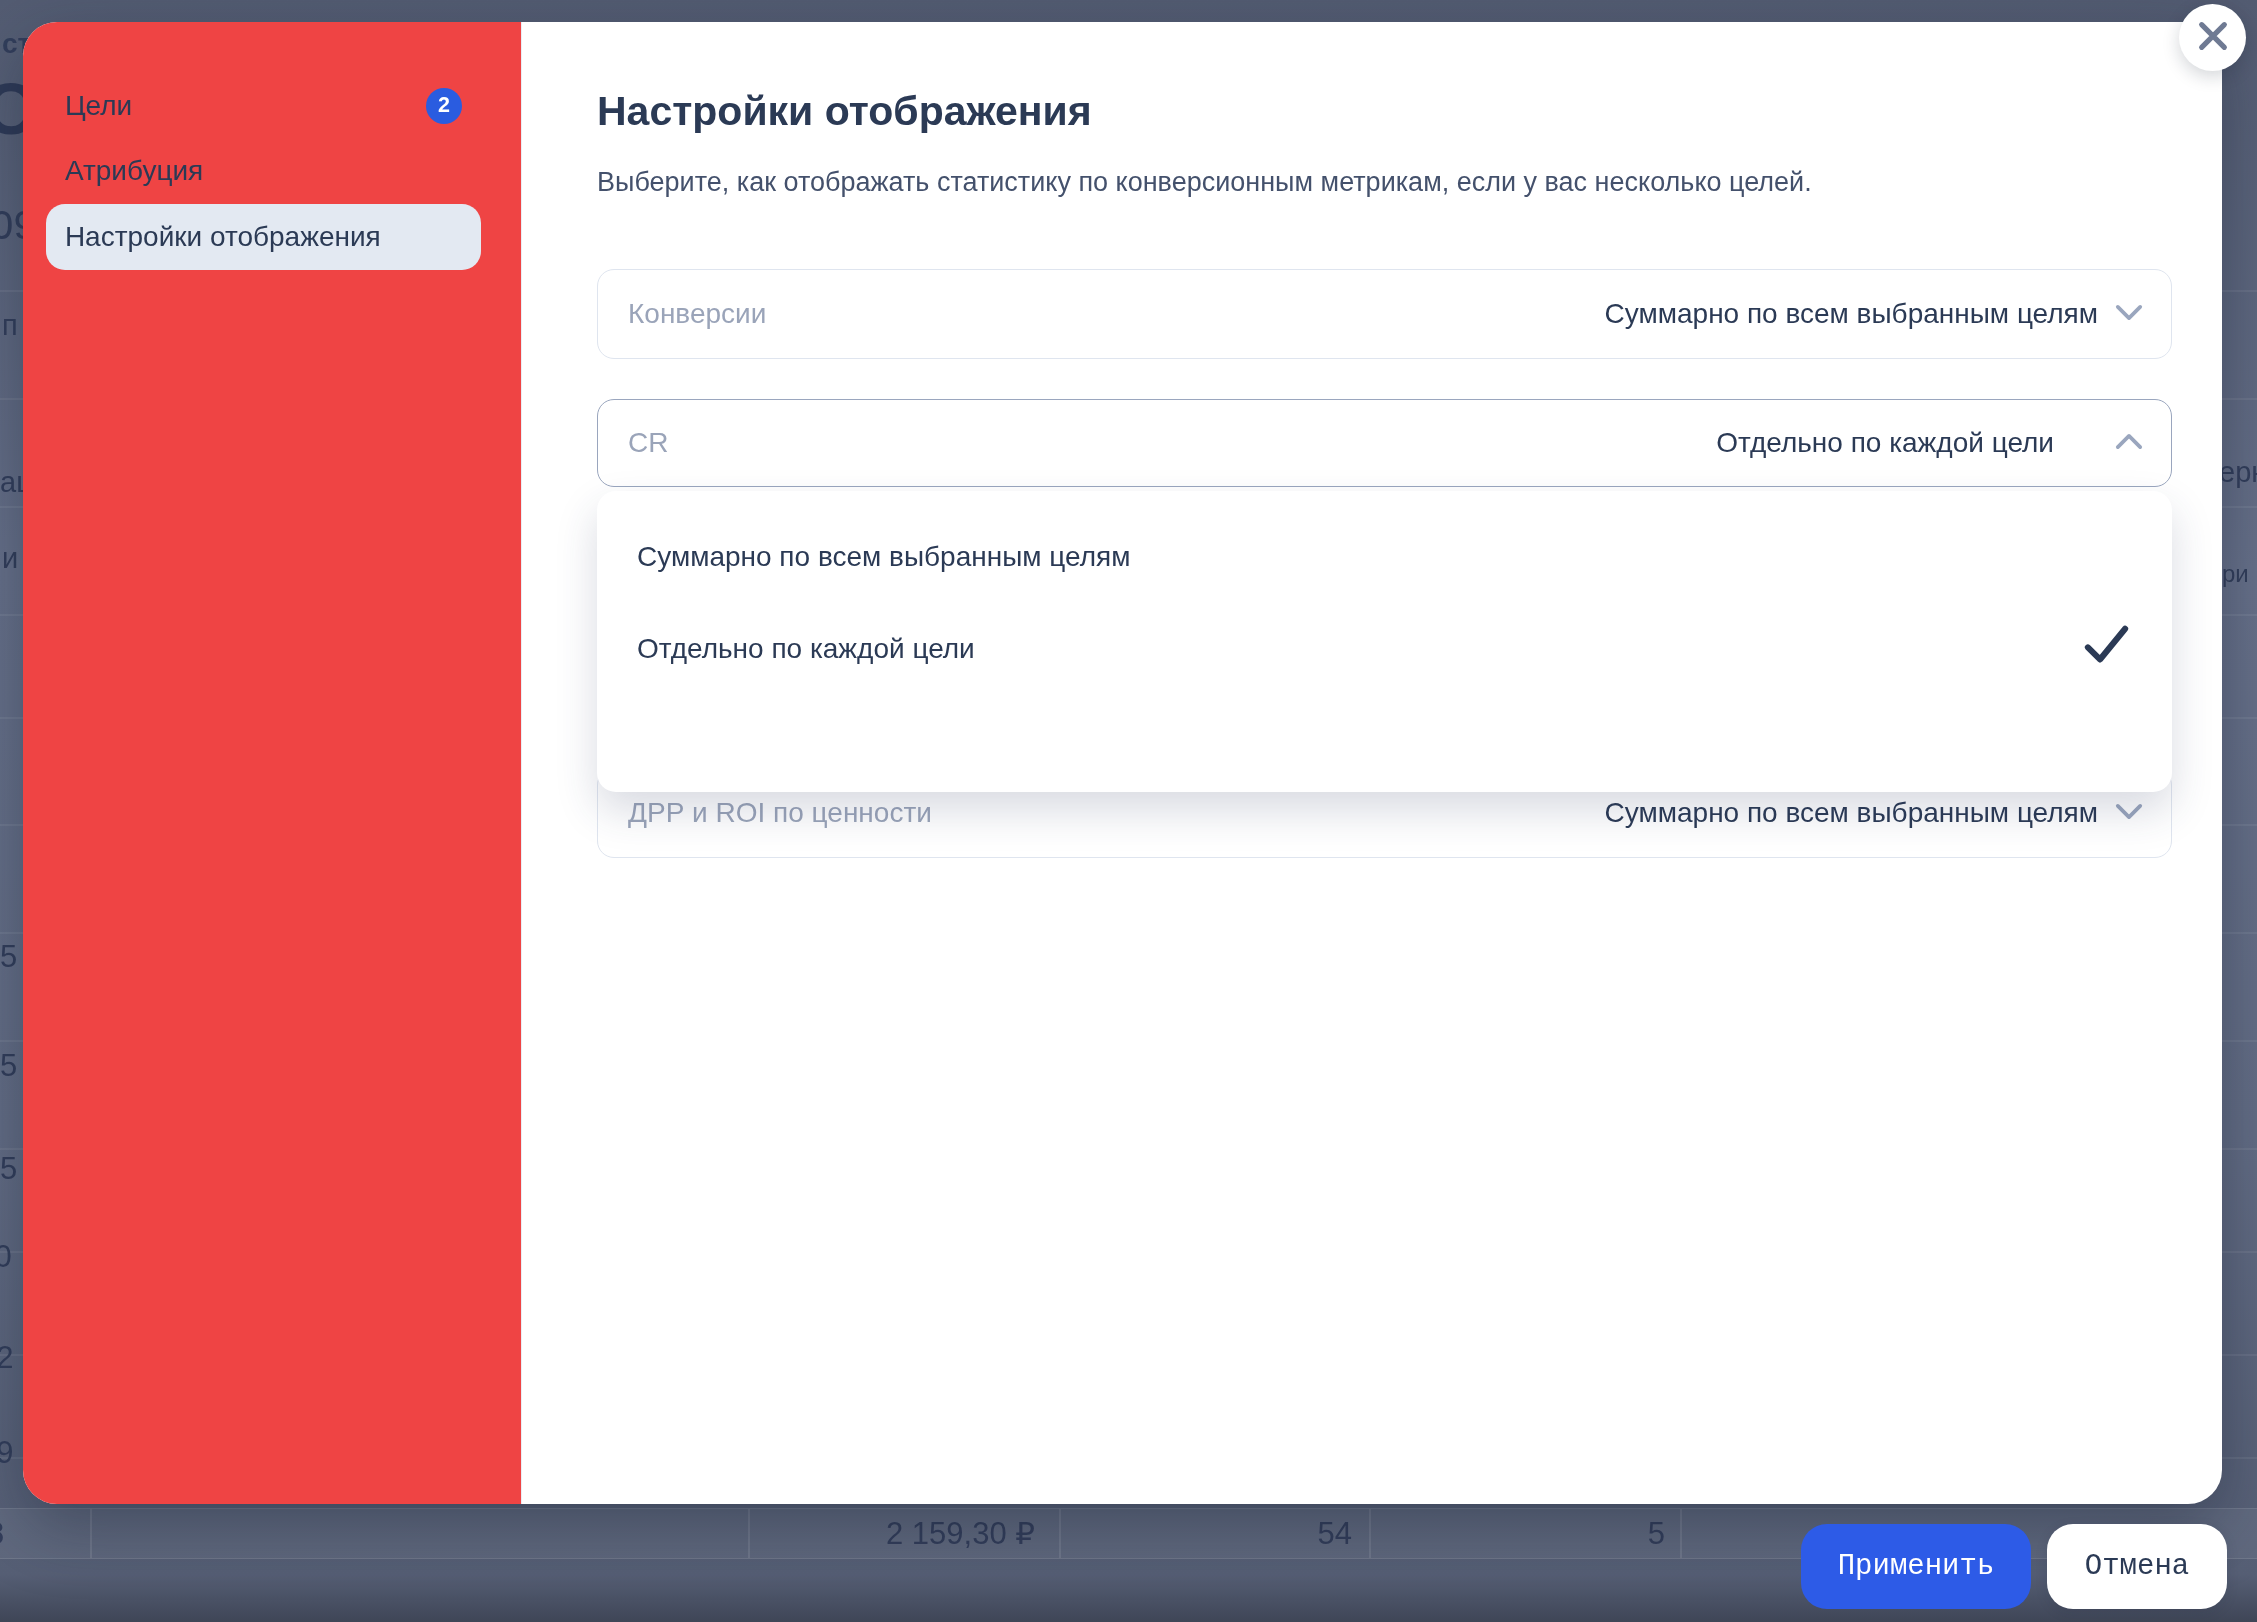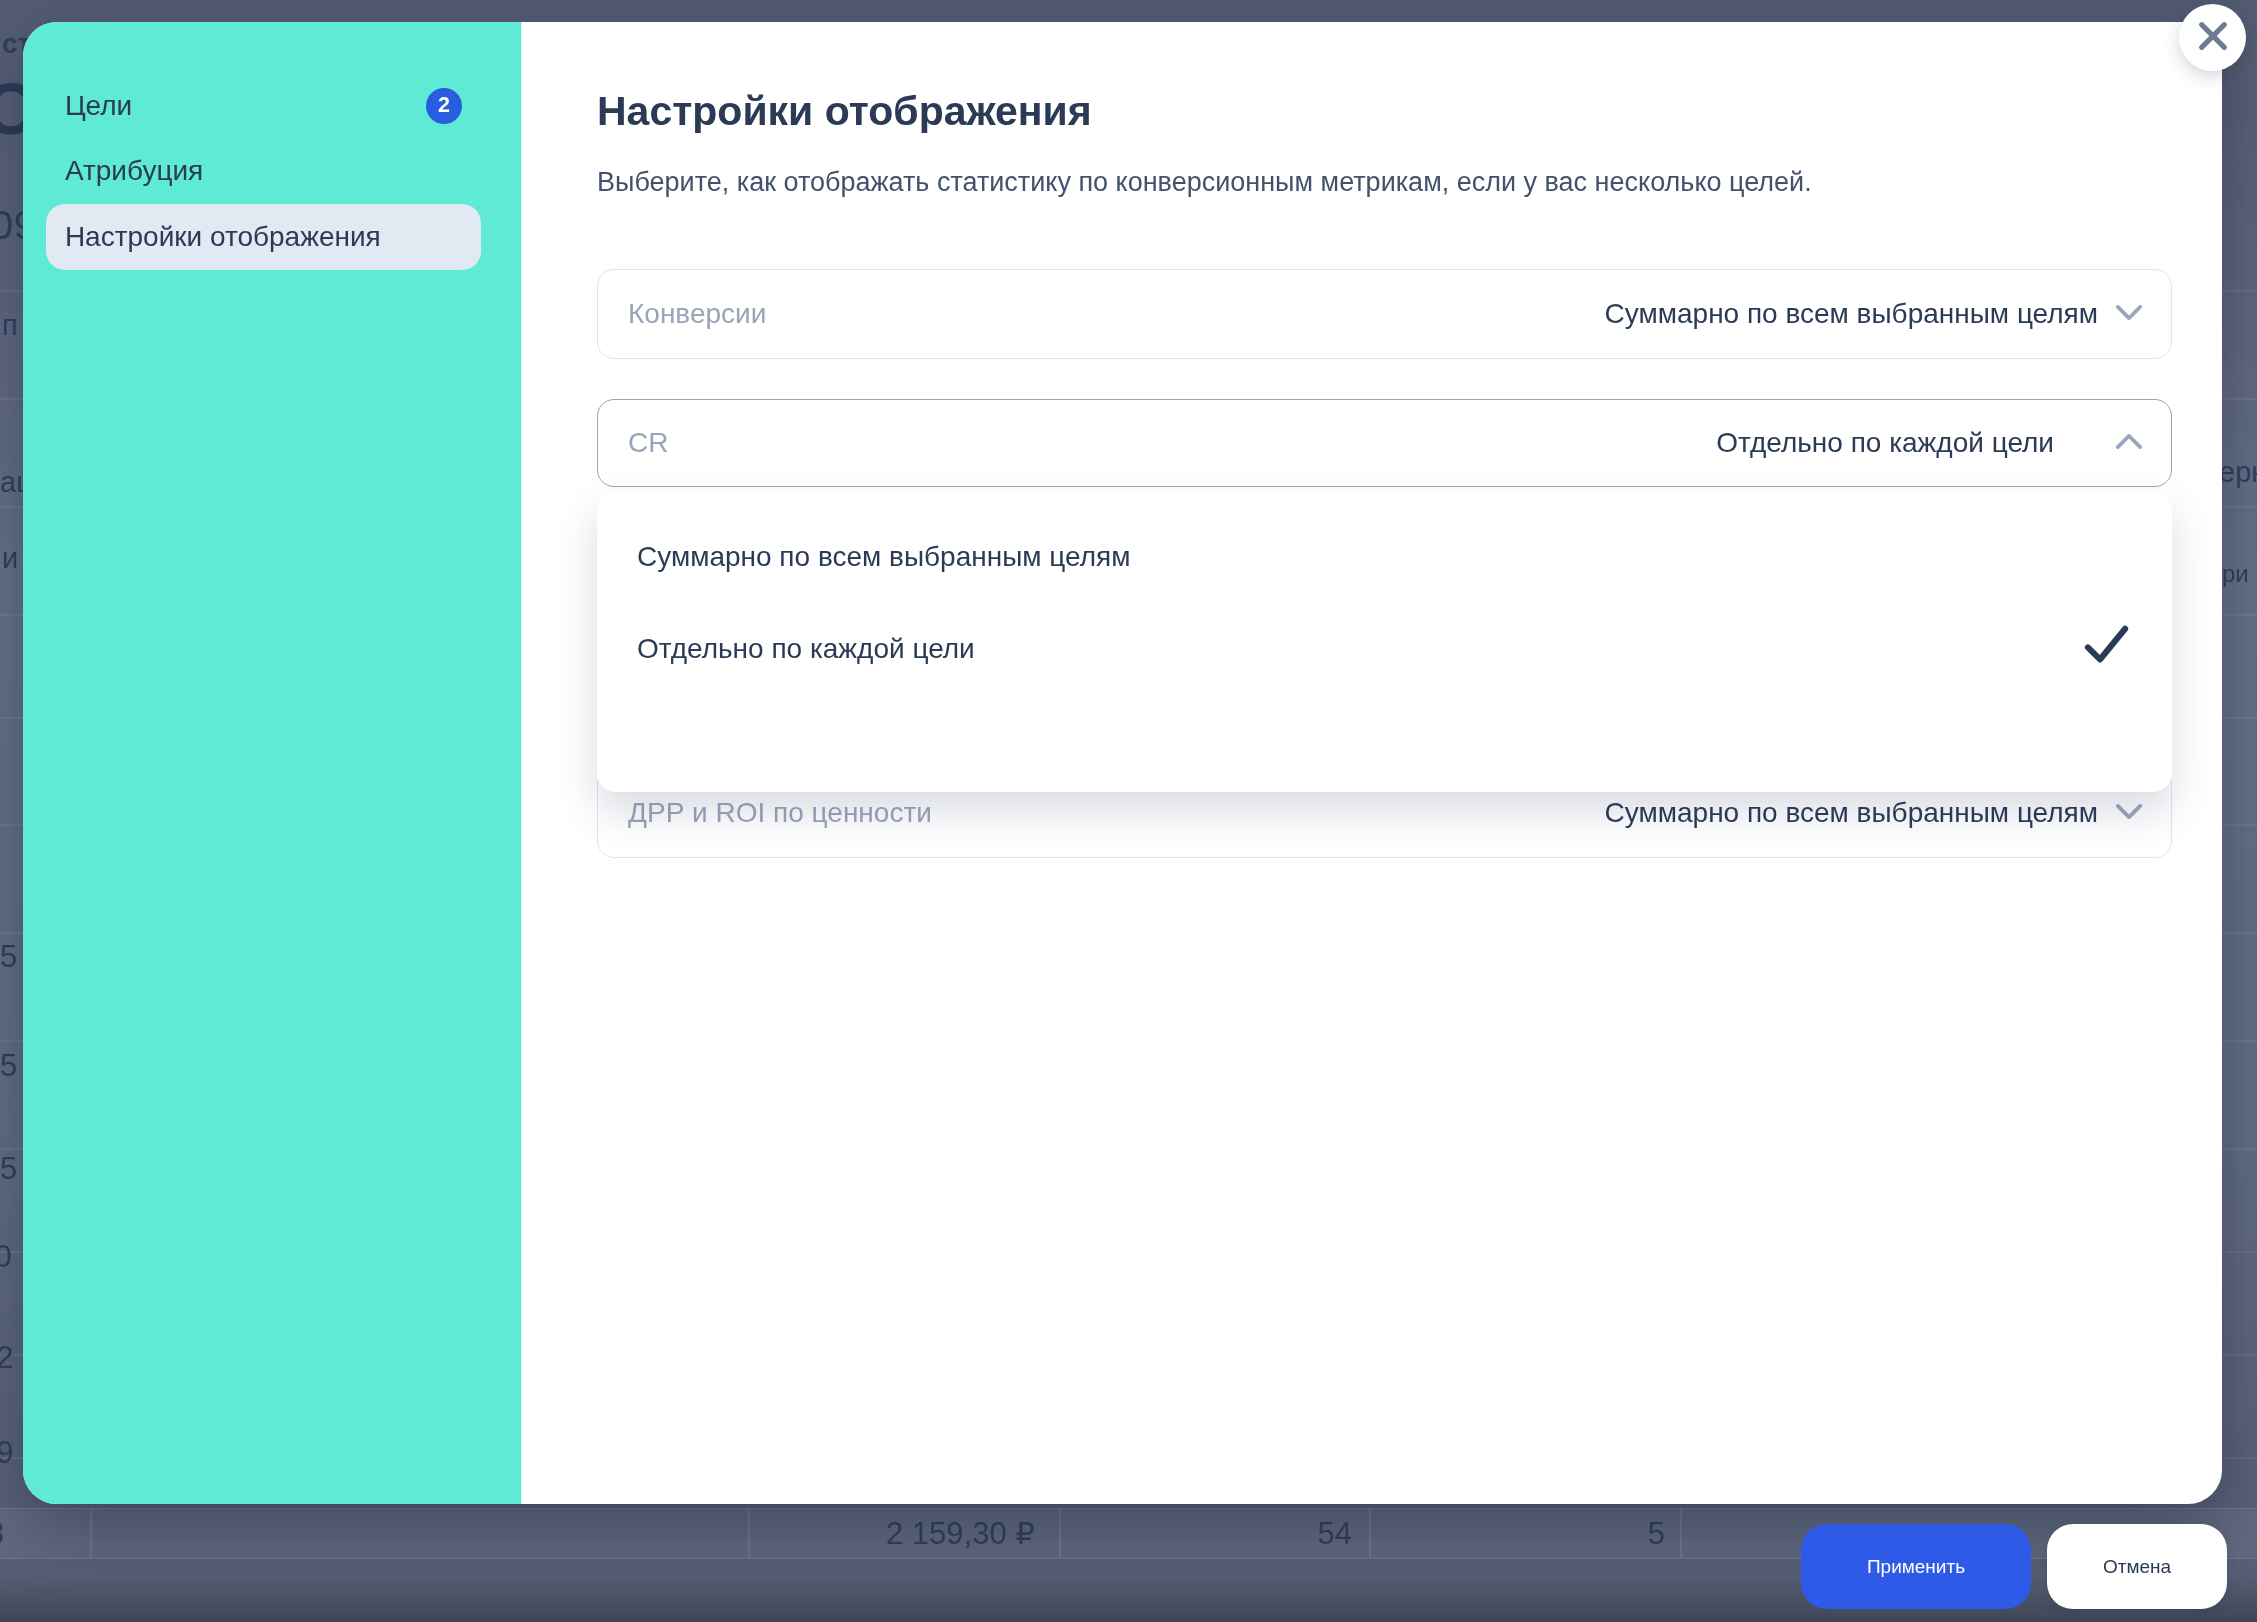--- a/index.html
+++ b/index.html
@@ -14,21 +14,21 @@
   .bg-frag.big{font-weight:700;font-size:73px;color:#2E3A57;letter-spacing:1.9px;}
   .bg-row{position:absolute;left:0;top:1508px;width:2258px;height:49px;
     background:rgba(255,255,255,0.06);
     border-top:1.9px solid rgba(255,255,255,0.10);
     border-bottom:1.9px solid rgba(255,255,255,0.10);}
   .bg-sep{position:absolute;top:0;width:1.9px;height:100%;background:rgba(255,255,255,0.10);}
   .bg-cell{position:absolute;top:0;height:49px;line-height:49px;font-size:31px;color:#333E5B;white-space:nowrap;}
   
   .modal{position:absolute;left:23.4px;top:21.5px;width:2199px;height:1482px;background:#FFFFFF;
     border-radius:34px;box-shadow:0 22.5px 66px rgba(18,26,46,0.38);}
-  .sidebar{position:absolute;left:0;top:0;width:498px;height:100%;background:#5eead4;
+  .sidebar{position:absolute;left:0;top:0;width:498px;height:100%;background:#ef4444;
     border-radius:34px 0 0 34px;border-right:0.9px solid #E9EDF4;}
   .side-item{position:absolute;left:22.5px;width:435px;height:66px;border-radius:19px;
     display:flex;align-items:center;padding:0 19px;box-sizing:border-box;cursor:pointer;
     font-size:28px;color:#2B3A55;}
   .side-item.selected{background:#E3E9F2;}
   .badge{margin-left:auto;width:36px;height:36px;border-radius:50%;background:#2A5CE0;color:#FFFFFF;
     font-size:21.5px;font-weight:700;display:flex;align-items:center;justify-content:center;}
   .close-btn{position:absolute;left:2179px;top:3.7px;width:67px;height:67px;border-radius:50%;
     background:#FFFFFF;box-shadow:0 5.6px 17px rgba(18,26,46,0.18);
     display:flex;align-items:center;justify-content:center;cursor:pointer;}
@@ -42,21 +42,21 @@
   .field .fvalue{margin-left:auto;font-size:28px;font-weight:500;color:#2B3A55;}
   .field .chev{margin-left:17px;flex:0 0 auto;}
   .field.focused{border-color:#9AA6BE;gap:44px;}
   .dropdown{position:absolute;left:597px;top:491px;width:1575px;height:301px;background:#FFFFFF;
     border-radius:19px;box-shadow:0 19px 42px rgba(44,58,94,0.18);z-index:5;padding-top:19.7px;box-sizing:border-box;}
   .option{height:92px;display:flex;align-items:center;padding:0 43px 0 40px;cursor:pointer;
     font-size:28px;color:#2B3A55;}
   .option .check{margin-left:auto;}
   
   .btn{position:absolute;top:1524px;height:85px;border-radius:26px;display:flex;align-items:center;
-    justify-content:center;font-size:19px;font-weight:500;cursor:pointer;z-index:8;}
+    justify-content:center;font-size:29px;font-weight:500;cursor:pointer;z-index:8;font-family:Liberation Mono, monospace;}
   .btn-apply{left:1801px;width:230px;background:#2D5BE7;color:#FFFFFF;}
   .btn-cancel{left:2047px;width:180px;background:#FFFFFF;color:#2B3A55;box-shadow:0 3.7px 13px rgba(18,26,46,0.10);}
 </style>
 </head>
 <body>
 
 <div>
   <div class="bg-line" style="top:290px"></div>
   <div class="bg-line" style="top:398px"></div>
   <div class="bg-line" style="top:506px"></div>

